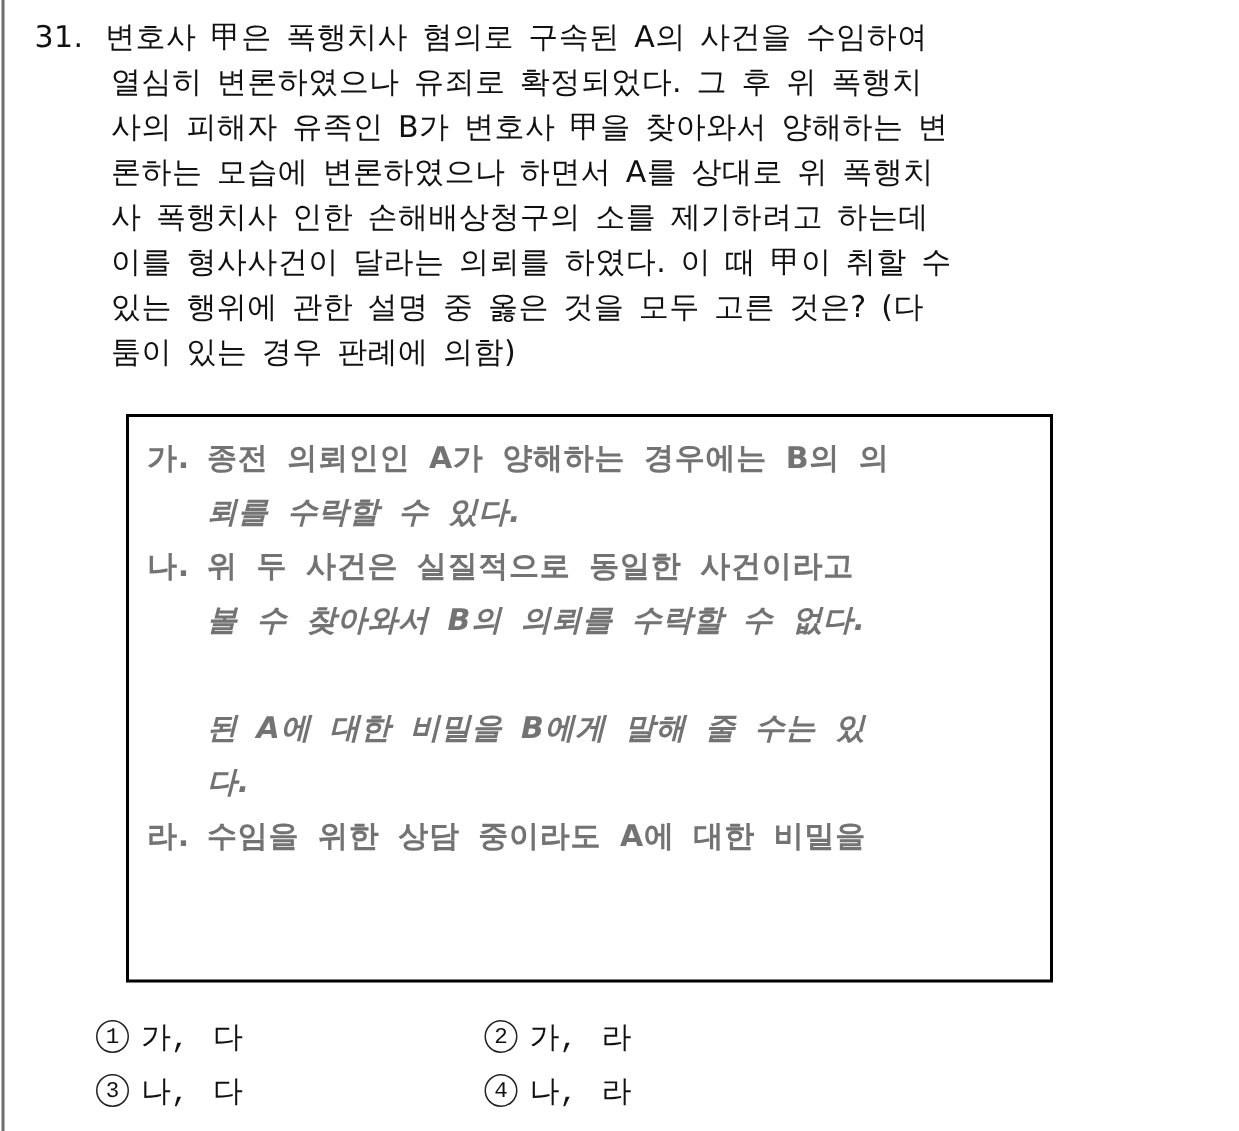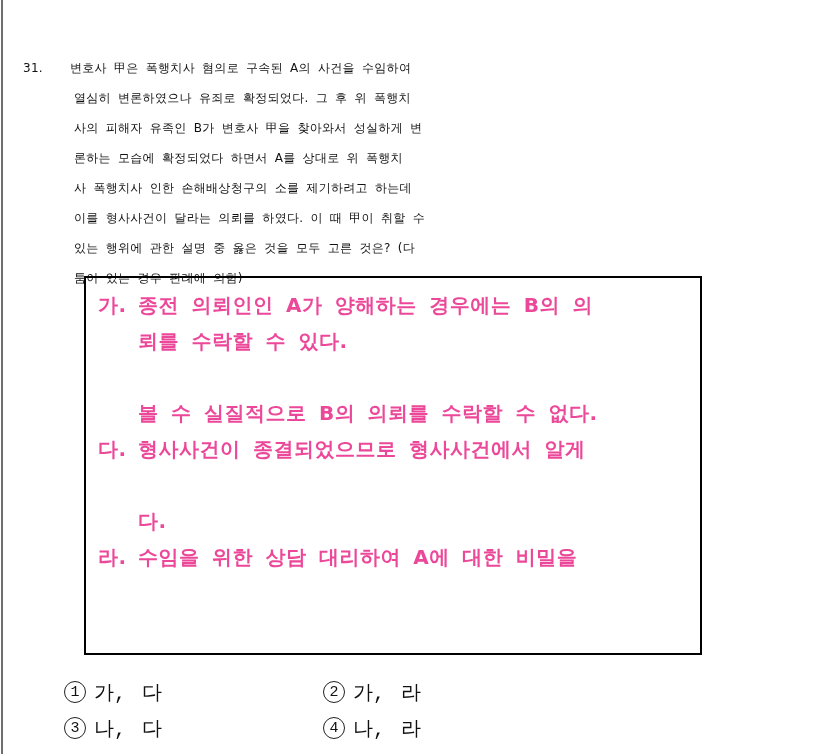--- a/index.html
+++ b/index.html
@@ -25,26 +25,25 @@
   }
   .question {
     position: absolute;
     left: 23px;
     top: 12px;
     width: 760px;
   }
   .q-line {
     position: absolute;
     left: 0;
-    font-size: 12px;
+    font-size: 20px;
     line-height: 24px;
     white-space: nowrap;
     letter-spacing: 0.3px;
     word-spacing: 3px;
-    margin-top: 44px;
   }
   .q-line.indent { left: 51px; text-align: right; }
   .q-num { display: inline-block; width: 47px; }
 
   .statement-box {
     position: absolute;
     left: 84px;
     top: 276px;
     width: 614px;
     height: 375px;
@@ -53,24 +52,24 @@
   }
   .stmt-line {
     position: absolute;
     left: 12px;
     font-size: 20px;
     line-height: 26px;
     white-space: nowrap;
     font-weight: bold;
     letter-spacing: 0.5px;
     word-spacing: 5px;
-    color: #ec4899;
+    color: #737373;
     font-family: "DejaVu Sans", sans-serif;
   }
-  .stmt-line.cont { left: 52px; }
+  .stmt-line.cont { left: 52px; font-style: italic; }
   .stmt-label { display: inline-block; width: 40px; }
 
   .choice {
     position: absolute;
     font-size: 20px;
     line-height: 24px;
     white-space: nowrap;
     word-spacing: 4px;
     font-family: Liberation Mono, monospace;
   }
@@ -90,39 +89,40 @@
   }
 </style>
 </head>
 <body>
 
 <div class="page-left-rule"></div>
 
 <div class="question">
   <div class="q-line" style="top:0px"><span class="q-num">31.</span><span>변호사 甲은 폭행치사 혐의로 구속된 A의 사건을 수임하여</span></div>
   <div class="q-line indent" style="top:30px">열심히 변론하였으나 유죄로 확정되었다. 그 후 위 폭행치</div>
-  <div class="q-line indent" style="top:60px">사의 피해자 유족인 B가 변호사 甲을 찾아와서 성실하게 변</div>
-  <div class="q-line indent" style="top:90px">론하는 모습에 확정되었다 하면서 A를 상대로 위 폭행치</div>
+  <div class="q-line indent" style="top:60px">사의 피해자 유족인 B가 변호사 甲을 찾아와서 양해하는 변</div>
+  <div class="q-line indent" style="top:90px">론하는 모습에 변론하였으나 하면서 A를 상대로 위 폭행치</div>
   <div class="q-line indent" style="top:120px">사 폭행치사 인한 손해배상청구의 소를 제기하려고 하는데</div>
   <div class="q-line indent" style="top:150px">이를 형사사건이 달라는 의뢰를 하였다. 이 때 甲이 취할 수</div>
   <div class="q-line indent" style="top:180px">있는 행위에 관한 설명 중 옳은 것을 모두 고른 것은? (다</div>
   <div class="q-line indent" style="top:210px">툼이 있는 경우 판례에 의함)</div>
 </div>
 
 <div class="statement-box">
 
   <div class="stmt-line" style="top:14px"><span class="stmt-label">가.</span><span>종전 의뢰인인 A가 양해하는 경우에는 B의 의</span></div>
   <div class="stmt-line cont" style="top:50px">뢰를 수락할 수 있다.</div>
 
-  <div class="stmt-line cont" style="top:122px">볼 수 실질적으로 B의 의뢰를 수락할 수 없다.</div>
+  <div class="stmt-line" style="top:86px"><span class="stmt-label">나.</span><span>위 두 사건은 실질적으로 동일한 사건이라고</span></div>
+  <div class="stmt-line cont" style="top:122px">볼 수 찾아와서 B의 의뢰를 수락할 수 없다.</div>
 
-  <div class="stmt-line" style="top:158px"><span class="stmt-label">다.</span><span>형사사건이 종결되었으므로 형사사건에서 알게</span></div>
+  <div class="stmt-line cont" style="top:194px">된 A에 대한 비밀을 B에게 말해 줄 수는 있</div>
   <div class="stmt-line cont" style="top:230px">다.</div>
 
-  <div class="stmt-line" style="top:266px"><span class="stmt-label">라.</span><span>수임을 위한 상담 대리하여 A에 대한 비밀을</span></div>
+  <div class="stmt-line" style="top:266px"><span class="stmt-label">라.</span><span>수임을 위한 상담 중이라도 A에 대한 비밀을</span></div>
 </div>
 
 <div class="choice" style="left:64px; top:682px">
   <span class="choice-mark">1</span><span>가, 다</span>
 </div>
 <div class="choice" style="left:323px; top:682px">
   <span class="choice-mark">2</span><span>가, 라</span>
 </div>
 <div class="choice" style="left:64px; top:718px">
   <span class="choice-mark">3</span><span>나, 다</span>

